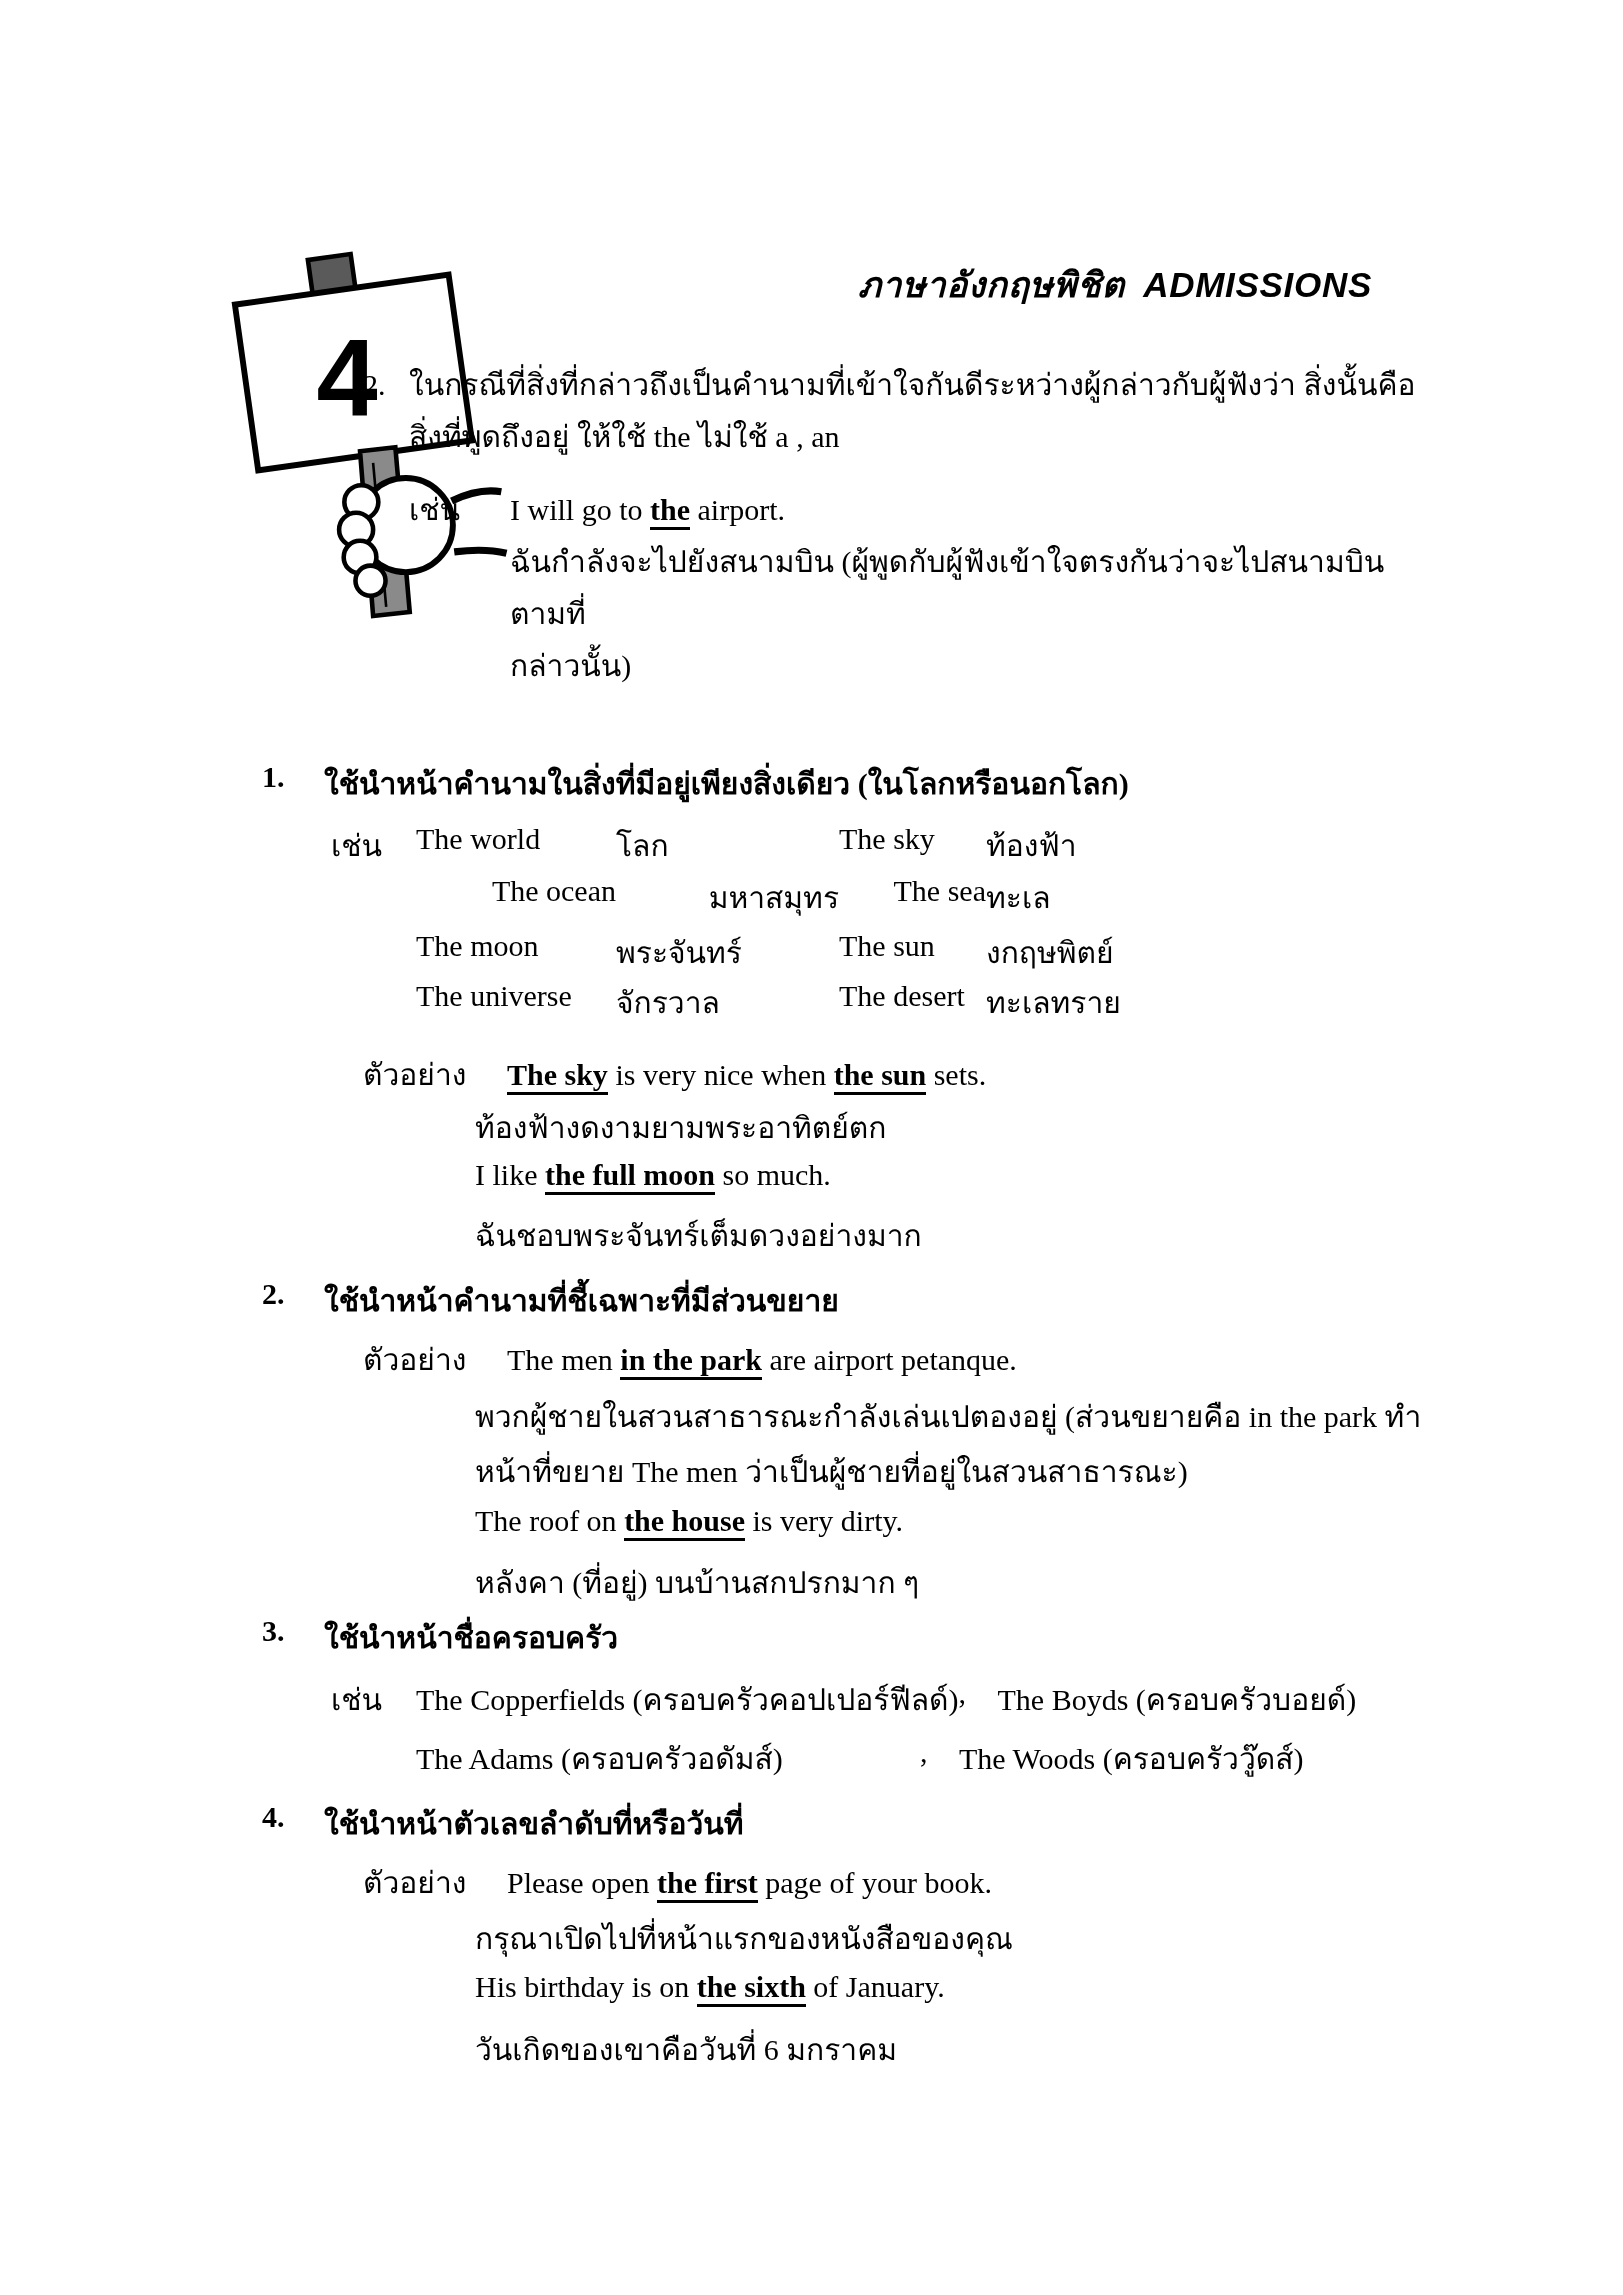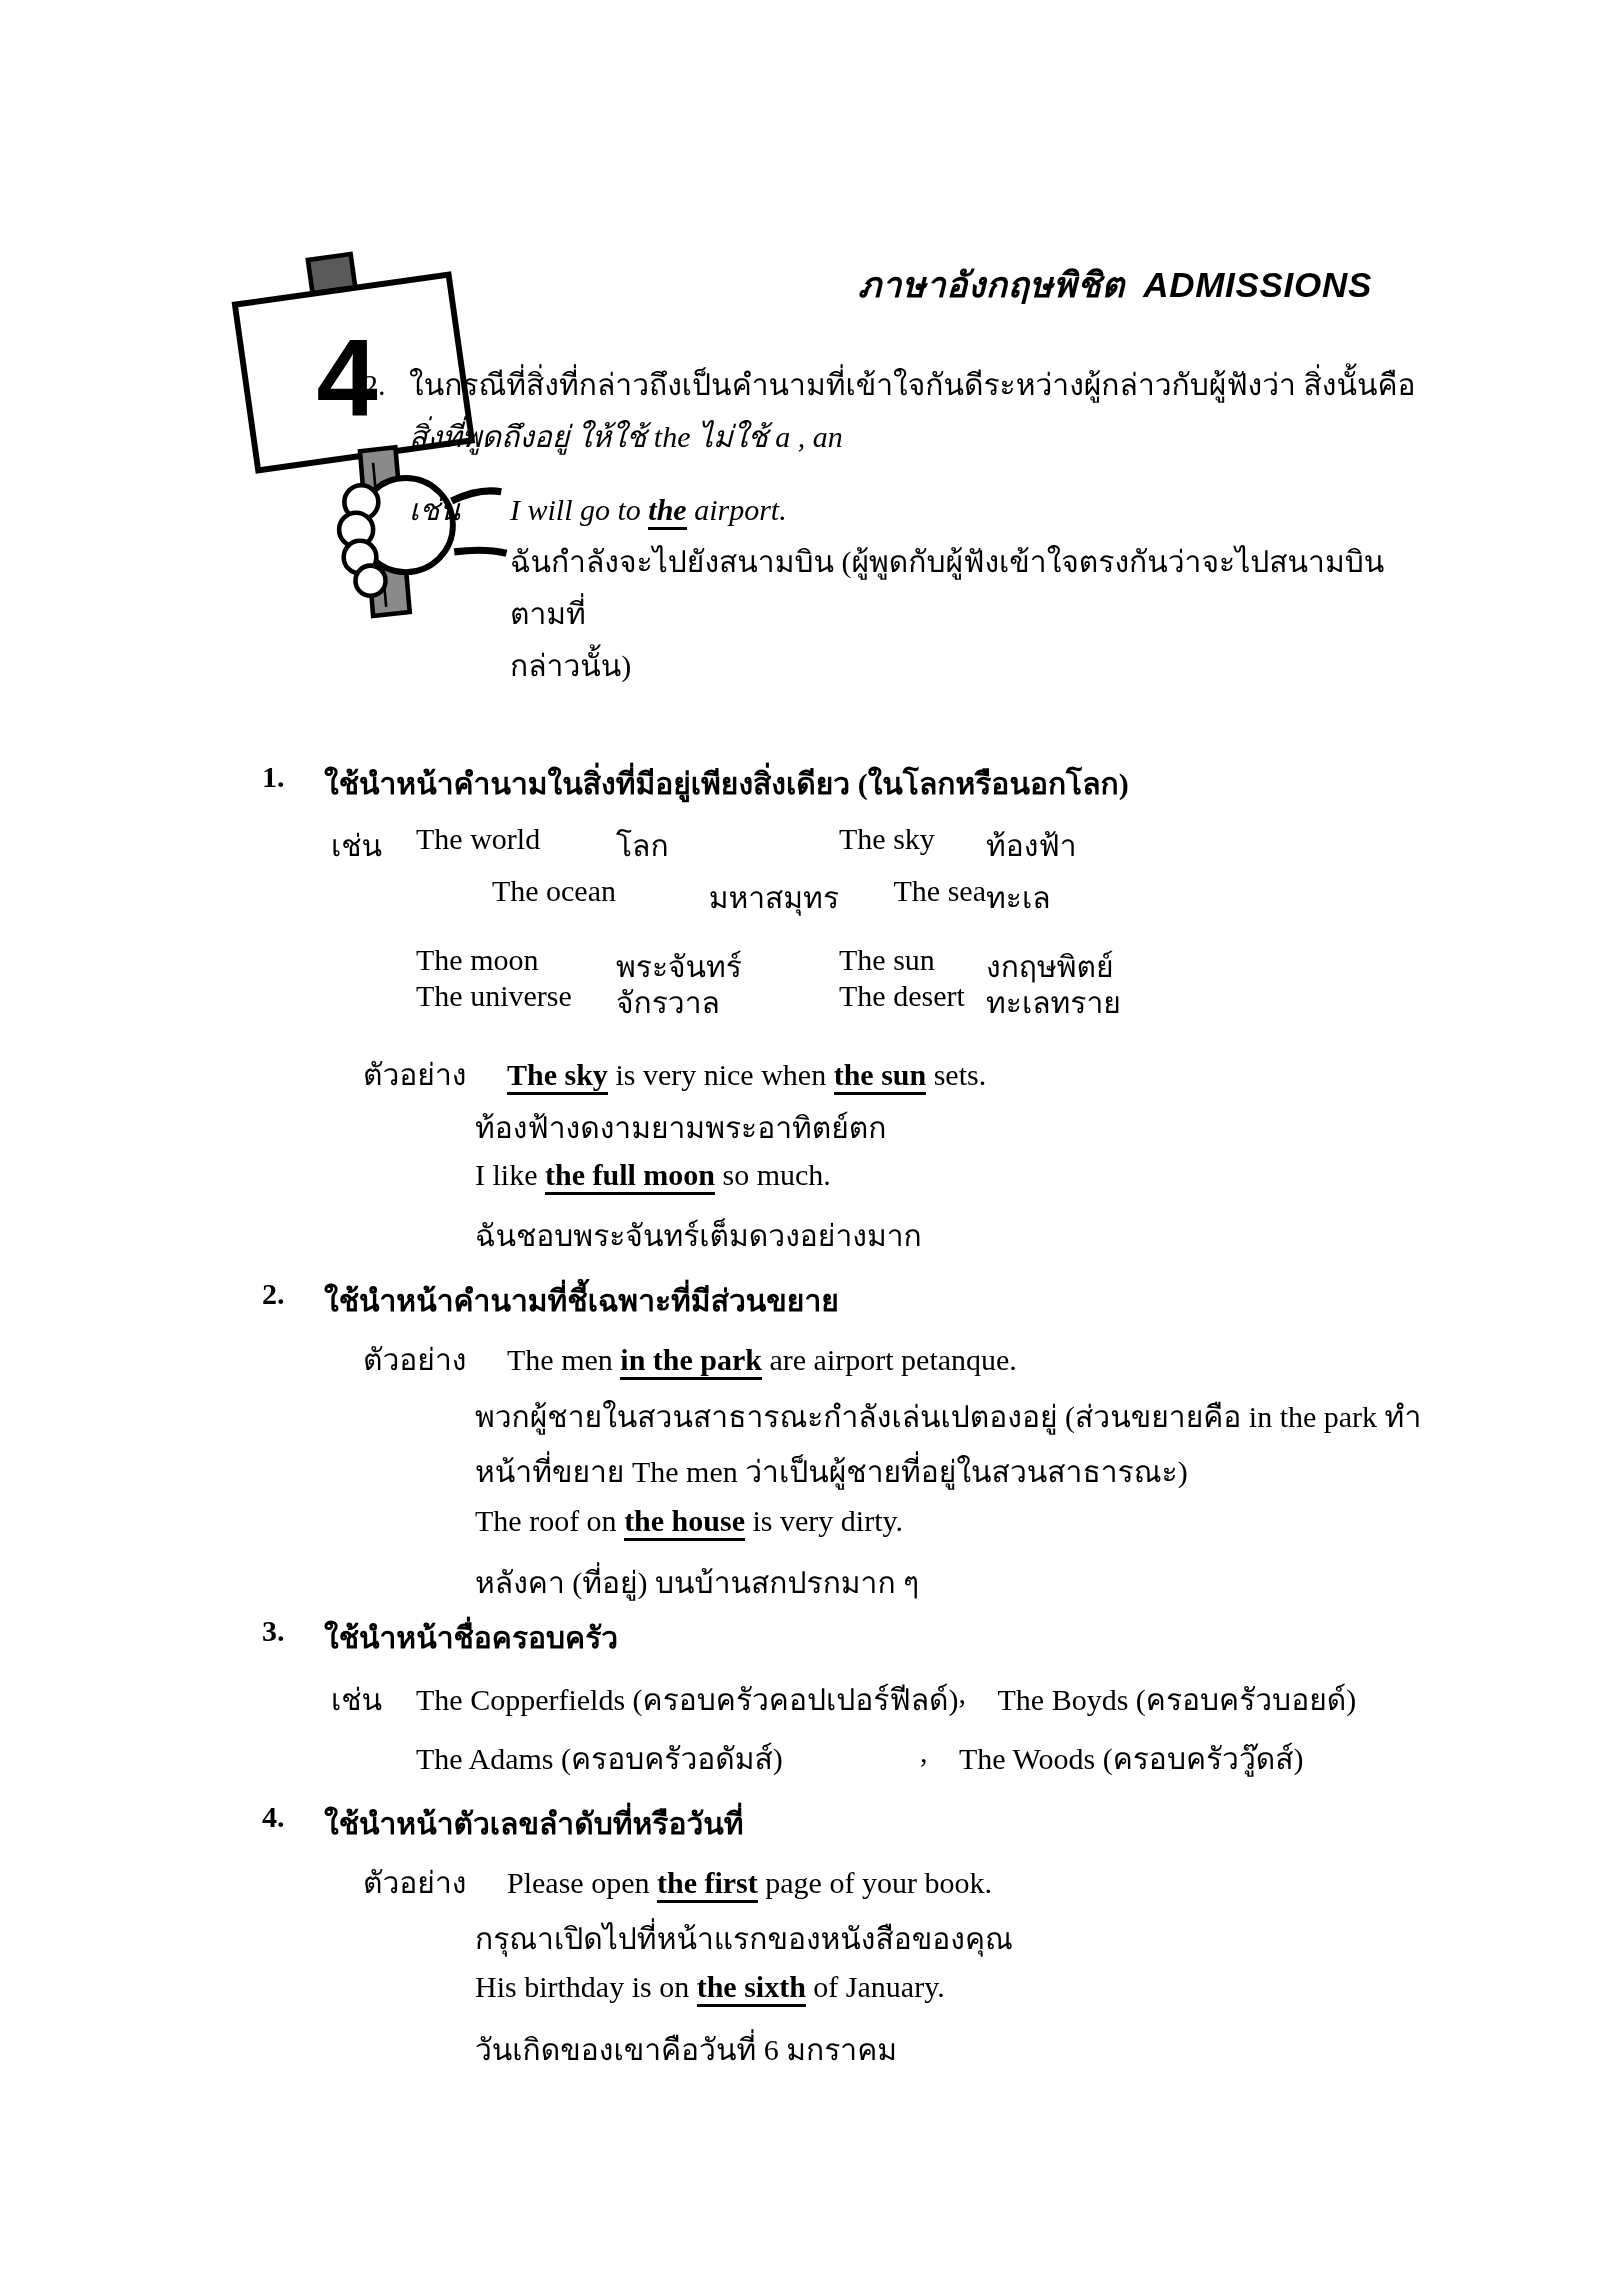--- a/index.html
+++ b/index.html
@@ -12,21 +12,21 @@
     position:absolute;top:257px;right:251px;
     font-family:"Liberation Sans","DejaVu Sans",sans-serif;
     font-style:italic;font-weight:700;font-size:35px;letter-spacing:0.7px;
     white-space:nowrap;
   }
   .hdr .sp{display:inline-block;width:18.3px;}
   
   .item2{position:absolute;left:363px;top:359px;width:1060px;line-height:52px;}
   .item2 .r1{display:flex;}
   .item2 .num{flex:0 0 46px;}
-  .item2 .ind{margin-left:46px;font-style:italic;}
+  .item2 .ind{margin-left:46px;}
   .item2 .exrow{margin-top:21px;}
   .item2 .lbl{display:inline-block;width:101px;}
   .item2 .ind2{margin-left:147px;}
   
   .ovalbox{position:absolute;left:182px;top:630px;width:524px;height:154px;}
   .ovalbox svg.oval{position:absolute;left:0;top:0;}
   .oval-text{
     position:absolute;left:6.5px;top:43px;width:380px;text-align:center;
     font-weight:700;font-size:34px;white-space:nowrap;
   }
@@ -104,21 +104,21 @@
       <span class="c-en2">The sky</span>
       <span class="c-th2">ท้องฟ้า</span>
     </div>
     <div class="row vocab" style="top:121px;text-align:right;">
       <span class="lblcell"></span>
       <span class="c-en1">The ocean</span>
       <span class="c-th1">มหาสมุทร</span>
       <span class="c-en2">The sea</span>
       <span class="c-th2">ทะเล</span>
     </div>
-    <div class="row vocab" style="top:190px;">
+    <div class="row vocab" style="top:176px;">
       <span class="lblcell"></span>
       <span class="c-en1">The moon</span>
       <span class="c-th1">พระจันทร์</span>
       <span class="c-en2">The sun</span>
       <span class="c-th2">งกฤษพิตย์</span>
     </div>
     <div class="row vocab" style="top:226px;">
       <span class="lblcell"></span>
       <span class="c-en1">The universe</span>
       <span class="c-th1">จักรวาล</span>

